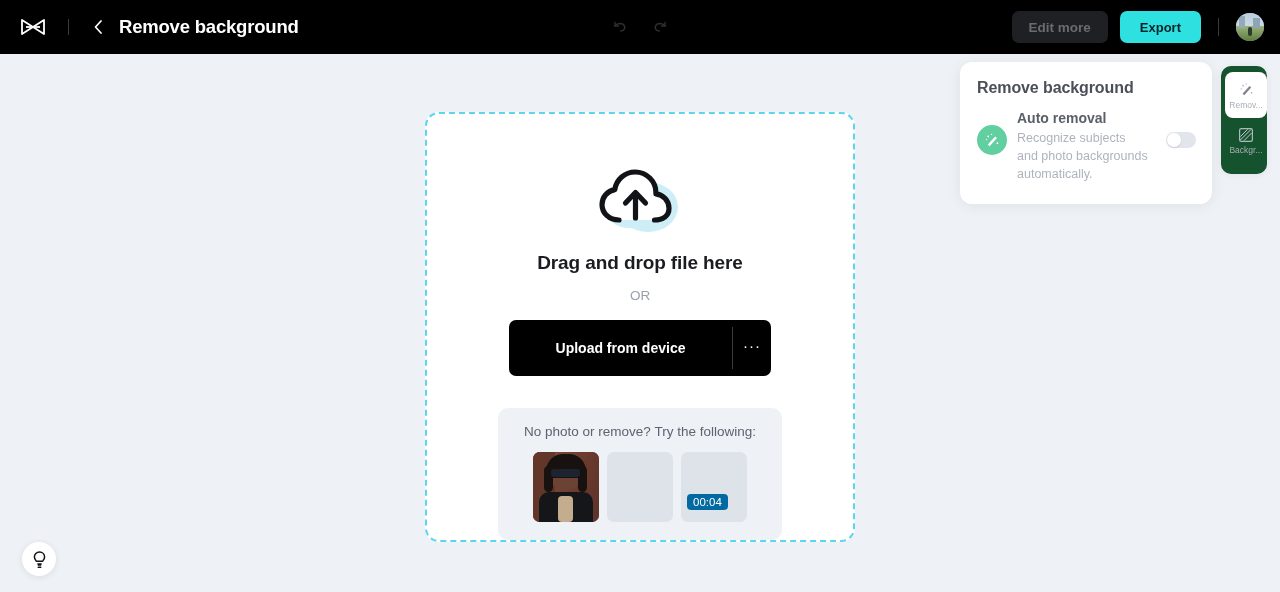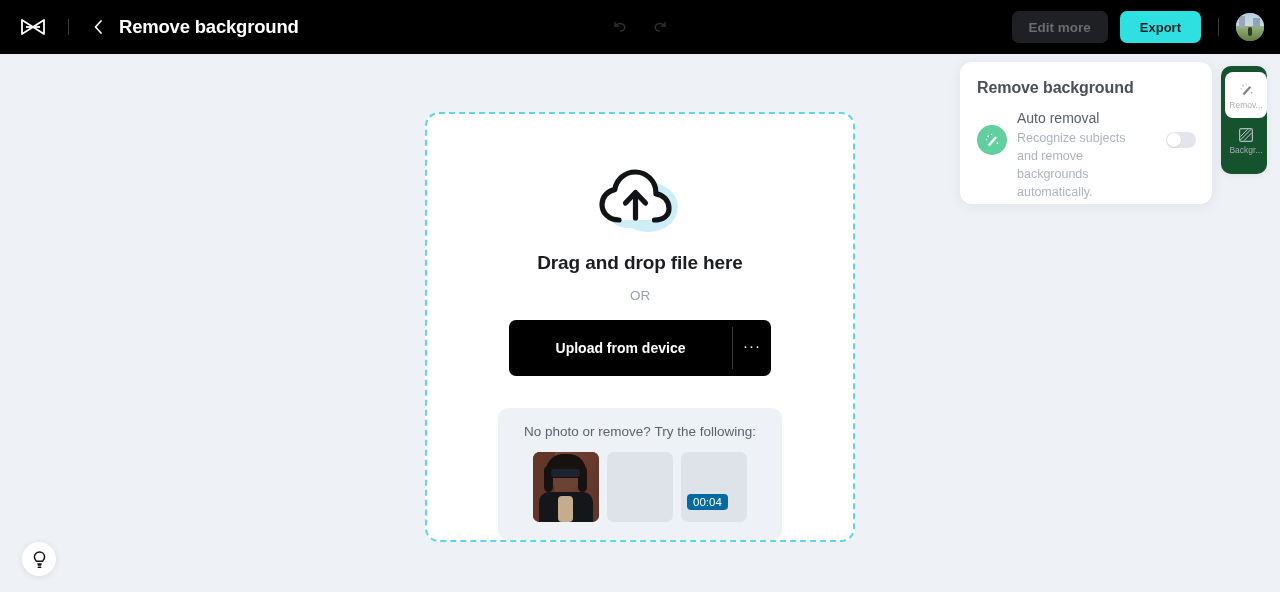--- a/index.html
+++ b/index.html
@@ -141,21 +141,21 @@
     padding: 17px 16px 0 17px;
   }
   .rp-title { font-size: 16px; font-weight: bold; color: #4a4f58; letter-spacing: -0.1px; }
   .rp-row { margin-top: 13px; display: flex; align-items: flex-start; gap: 10px; }
   .rp-icon {
     width: 30px; height: 30px; border-radius: 50%;
     background: #62cfa0; flex: none; margin-top: 15px;
     display: flex; align-items: center; justify-content: center;
   }
   .rp-texts { flex: 1; padding-top: 0; }
-  .rp-h { font-size: 14px; font-weight: normal; color: #5a6069; }
+  .rp-h { font-size: 14px; font-weight: bold; color: #5a6069; }
   .rp-d { margin-top: 3px; font-size: 12.5px; color: #aeb4bd; line-height: 1.45; max-width: 132px; }
   .toggle {
     width: 30px; height: 16px; border-radius: 8px; background: #e2e6ec;
     flex: none; margin-top: 22px; position: relative; cursor: pointer;
   }
   .toggle .knob {
     position: absolute; left: 1px; top: 1px; width: 14px; height: 14px;
     border-radius: 50%; background: #fff; box-shadow: 0 1px 2px rgba(0,0,0,0.12);
   }
 
@@ -284,21 +284,21 @@
         <svg width="18" height="18" viewBox="0 0 18 18" fill="none">
           <path d="M4.8 13.6 L12.2 5.4 L14 7 L6.6 15.2 Z" fill="#ffffff"></path>
           <circle cx="5.2" cy="5.4" r="0.9" fill="#ffffff"></circle>
           <circle cx="8.6" cy="3.4" r="0.7" fill="#ffffff"></circle>
           <circle cx="3.6" cy="8.6" r="0.7" fill="#ffffff"></circle>
           <circle cx="14.4" cy="12.2" r="0.9" fill="#ffffff"></circle>
         </svg>
       </div>
       <div class="rp-texts">
         <div class="rp-h">Auto removal</div>
-        <div class="rp-d">Recognize subjects and remove backgrounds automatically.</div>
+        <div class="rp-d">Recognize subjects and photo backgrounds automatically.</div>
       </div>
       <div class="toggle">
         <div class="knob"></div>
       </div>
     </div>
   </div>
 
   <div id="rightrail">
     <div class="rail-btn active">
       <svg width="17" height="17" viewBox="0 0 18 18" fill="none">

